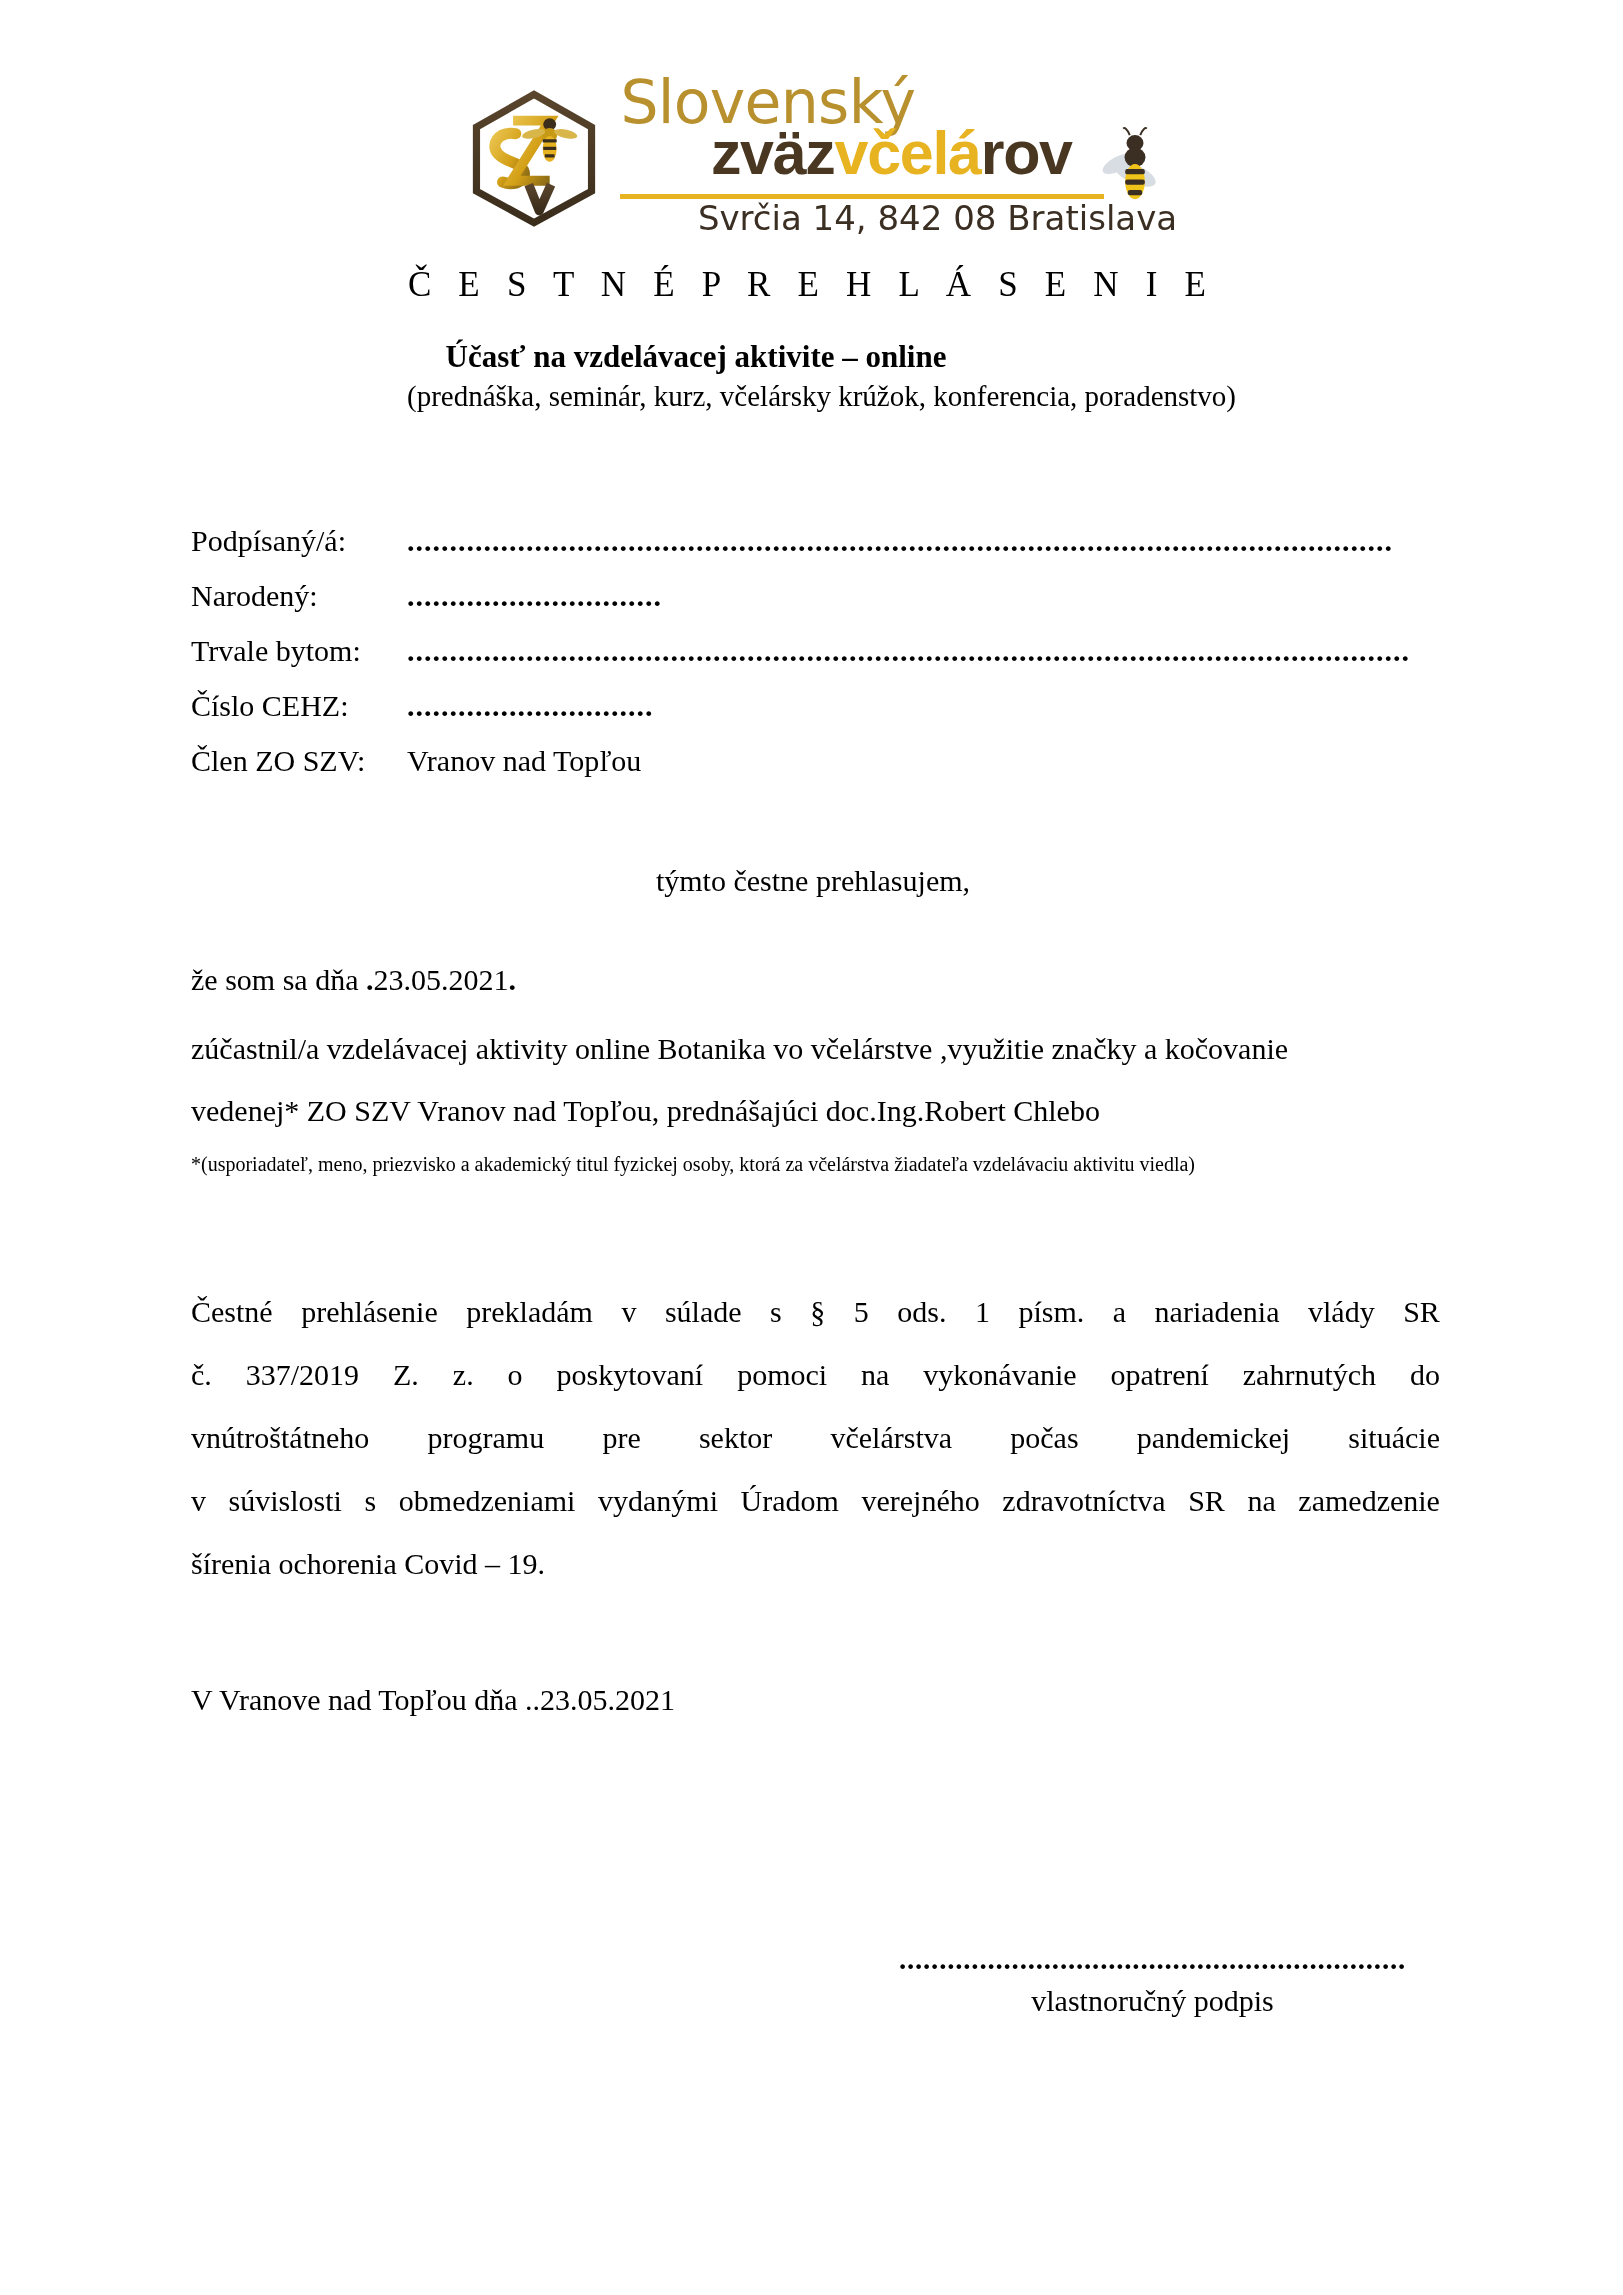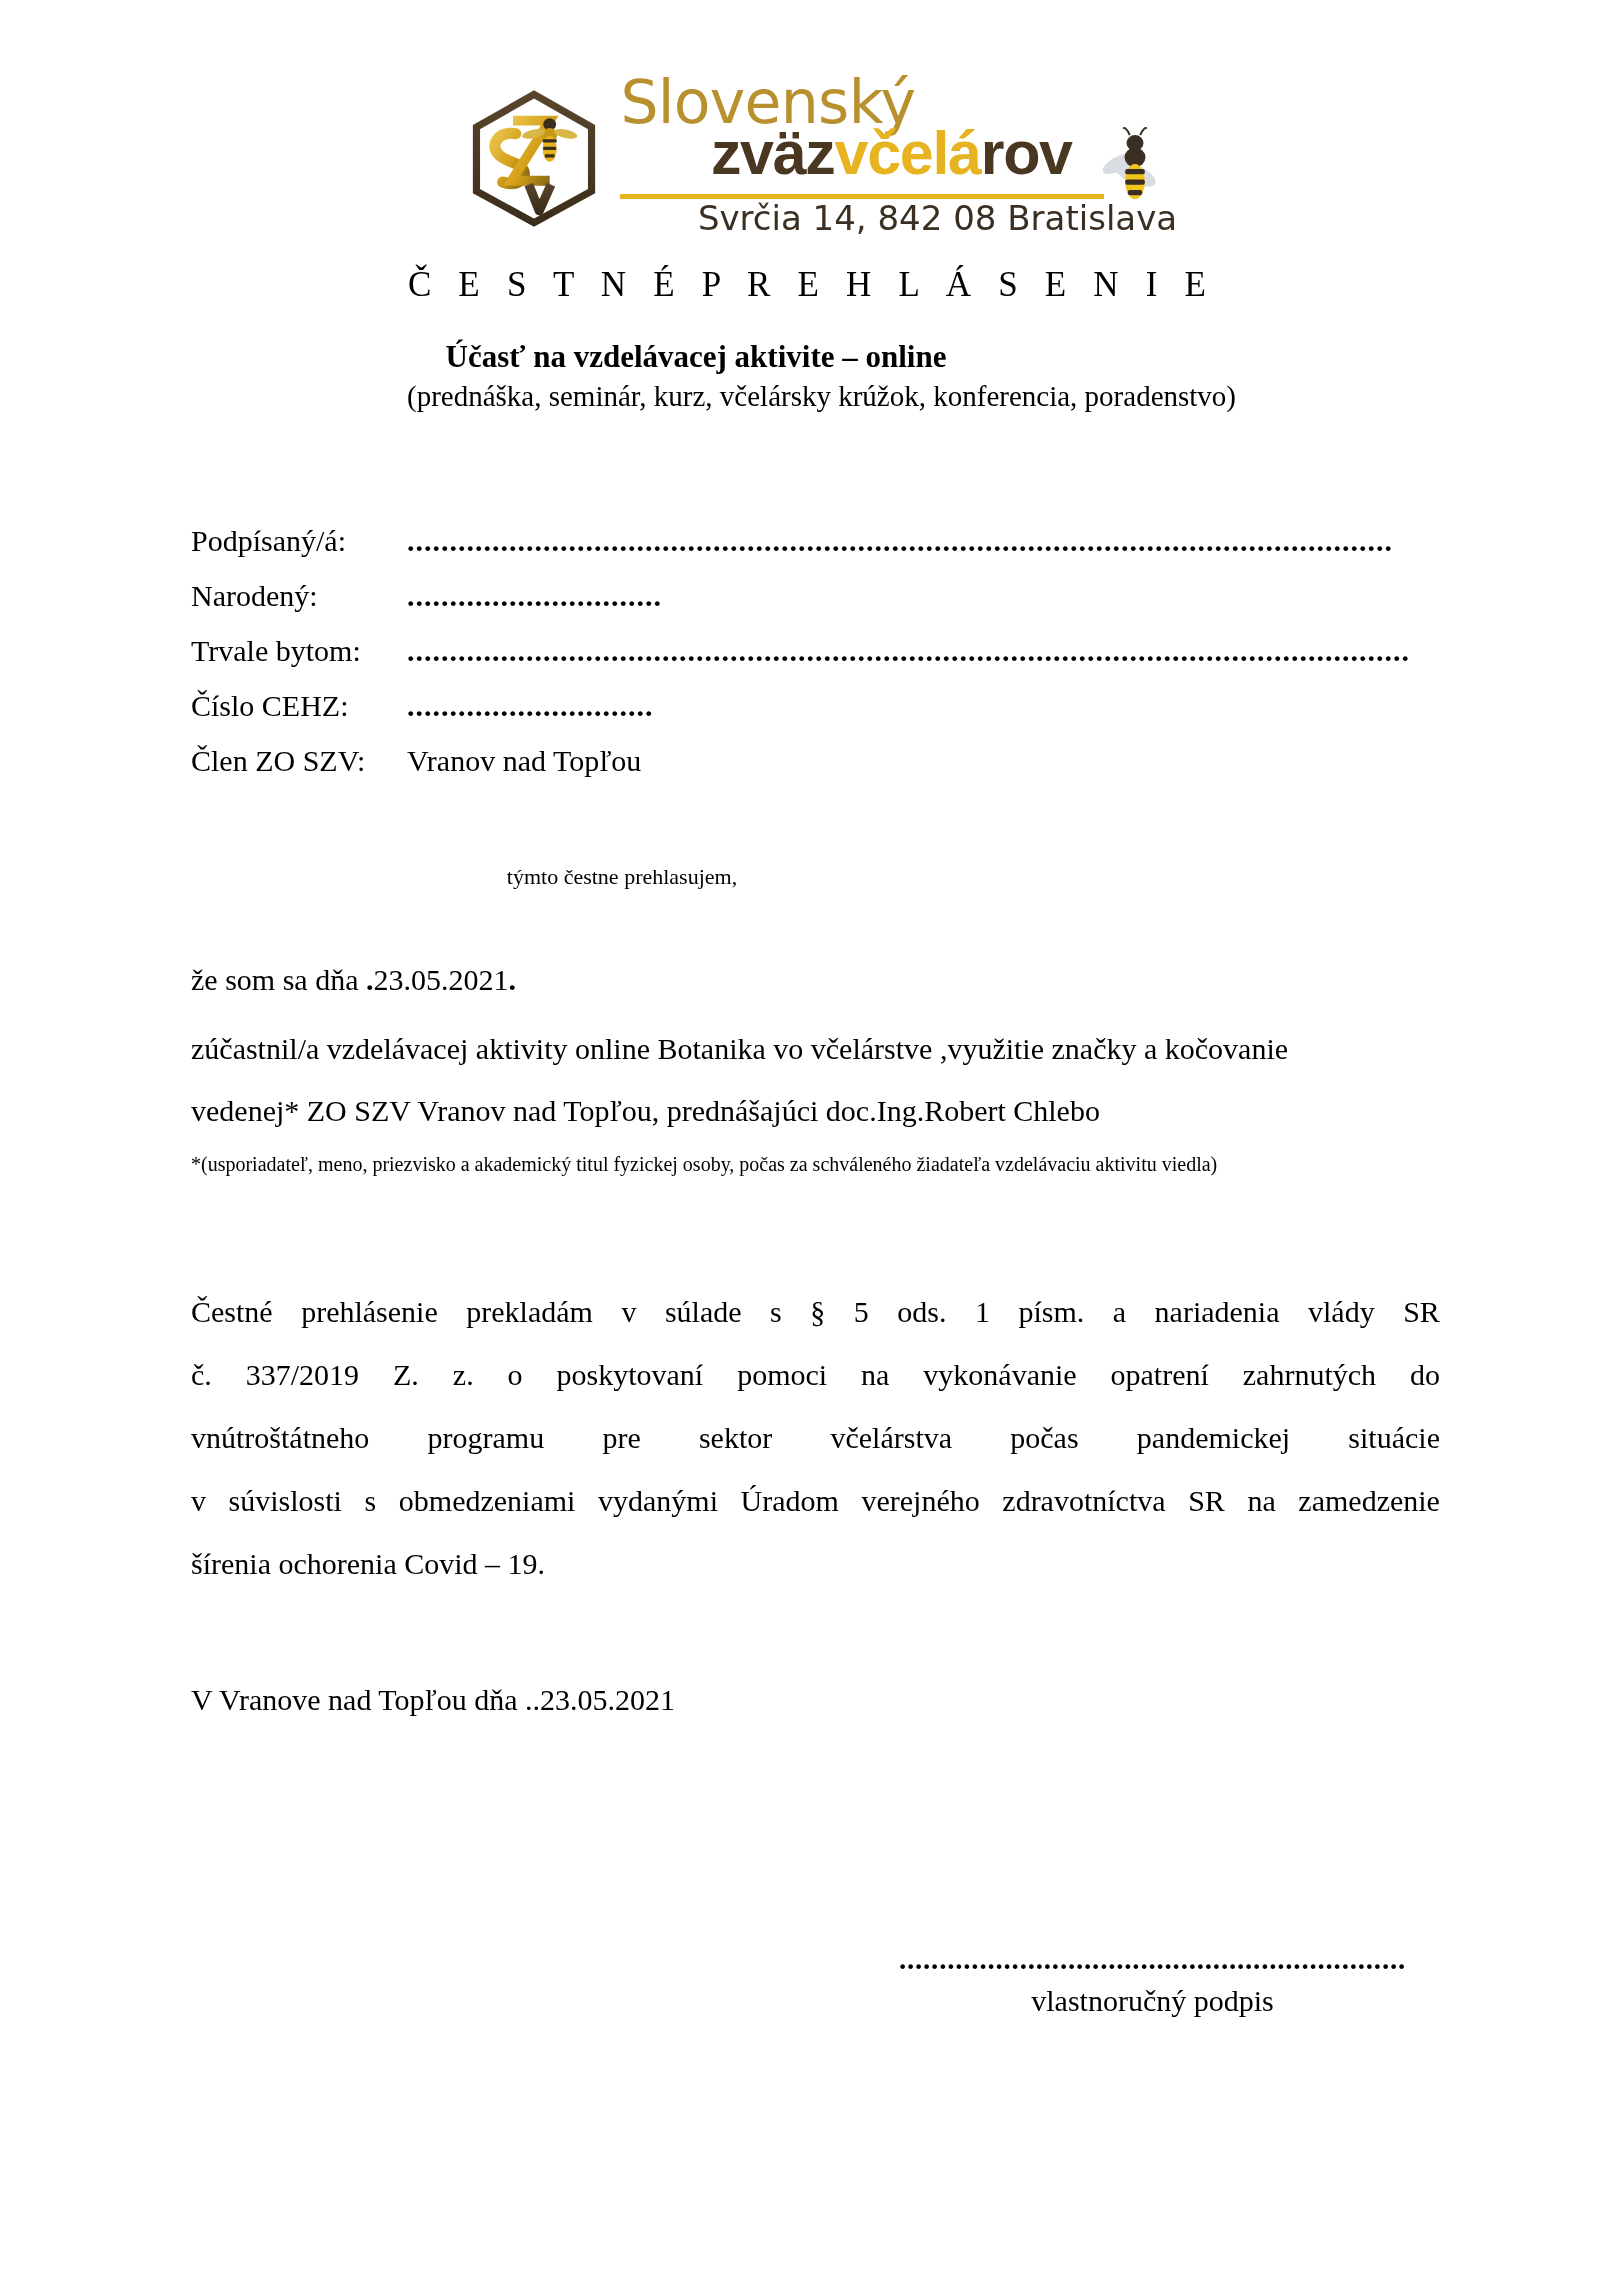--- a/index.html
+++ b/index.html
@@ -158,22 +158,23 @@
     flex: 0 0 auto;
     white-space: nowrap;
   }
 
   
   .declare-line {
     position: absolute;
     left: 0;
     top: 864px;
     width: 1244px;
+    padding-left: 191px;
     text-align: center;
-    font-size: 22px;
+    font-size: 30px;
   }
   .date-line {
     position: absolute;
     left: 191px;
     top: 963px;
     font-size: 30px;
     white-space: nowrap;
   }
   .date-line .bold-dot { font-weight: bold; }
   .activity-line1 {
@@ -353,21 +354,21 @@
 
   <div class="declare-line">týmto čestne prehlasujem,</div>
 
   <div class="date-line">
     <span>že som sa dňa</span>
     <span class="bold-dot">.</span><span>23.05.2021</span><span class="bold-dot">.</span>
   </div>
 
   <div class="activity-line1">zúčastnil/a vzdelávacej aktivity online    Botanika vo včelárstve ,využitie značky a kočovanie</div>
   <div class="activity-line2">vedenej*   ZO SZV Vranov nad Topľou, prednášajúci  doc.Ing.Robert Chlebo</div>
-  <div class="footnote">*(usporiadateľ, meno, priezvisko a akademický titul fyzickej osoby, počas za schváleného žiadateľa vzdelávaciu aktivitu viedla)</div>
+  <div class="footnote">*(usporiadateľ, meno, priezvisko a akademický titul fyzickej osoby, ktorá za včelárstva žiadateľa vzdelávaciu aktivitu viedla)</div>
 
   <div class="legal">
     <span class="j">
         <span>Čestné</span>
         <span>prehlásenie</span>
         <span>prekladám</span>
         <span>v</span>
         <span>súlade</span>
         <span>s</span>
         <span>§</span>

